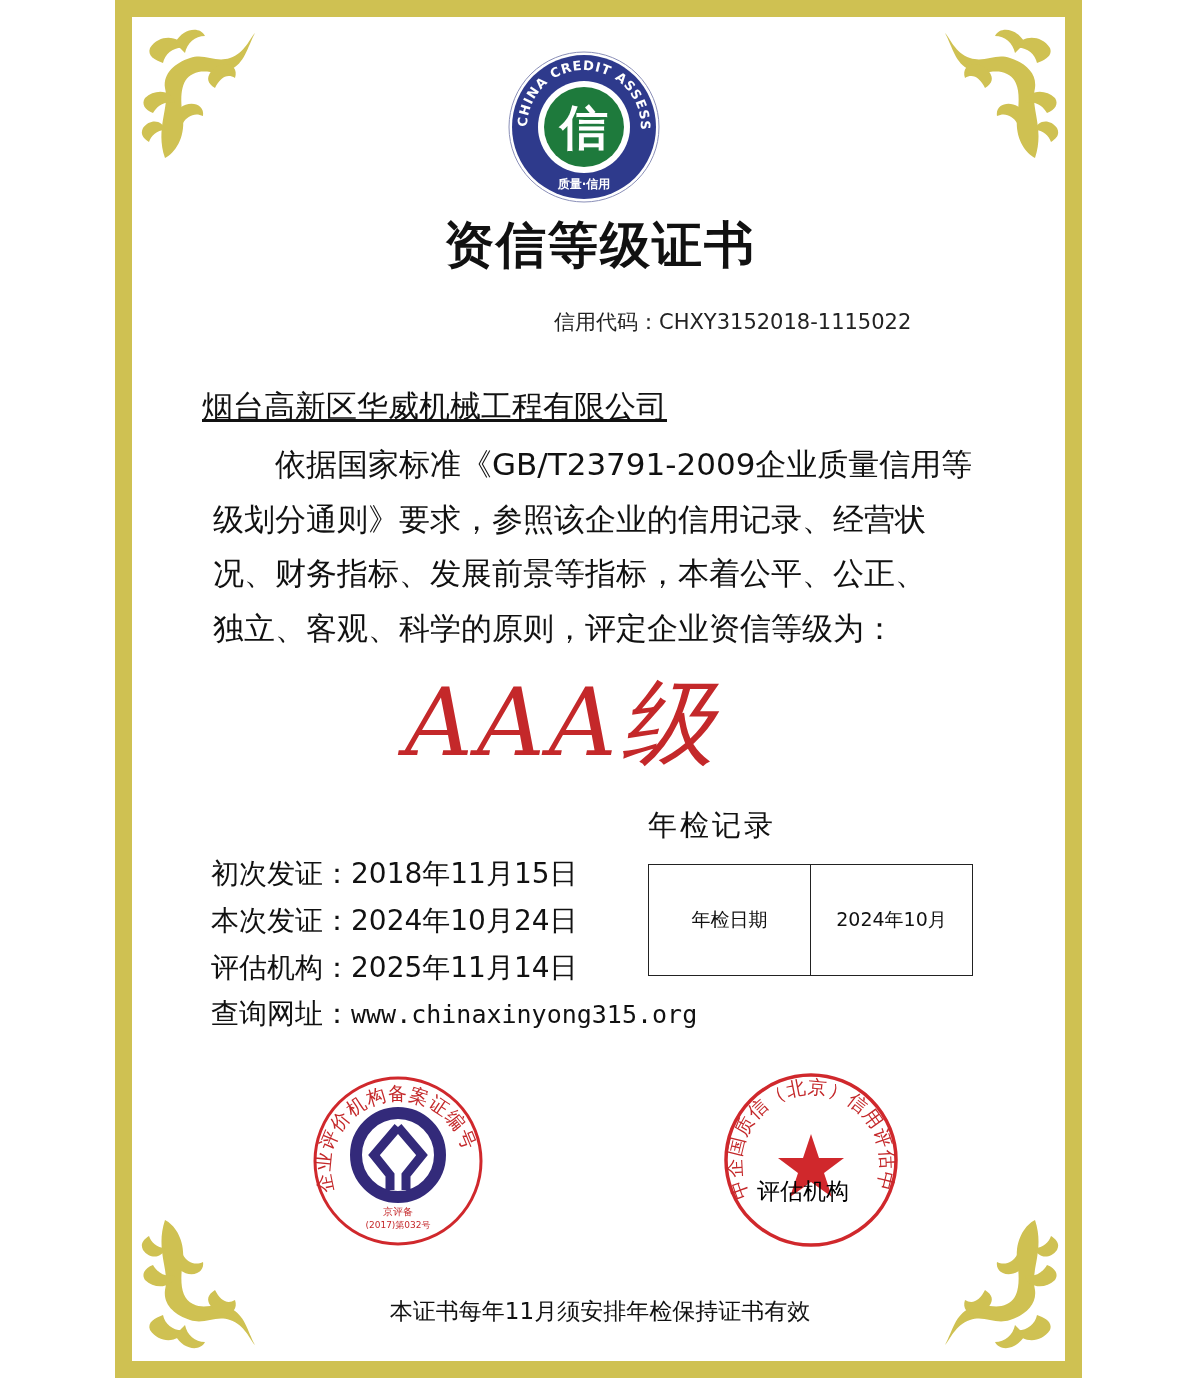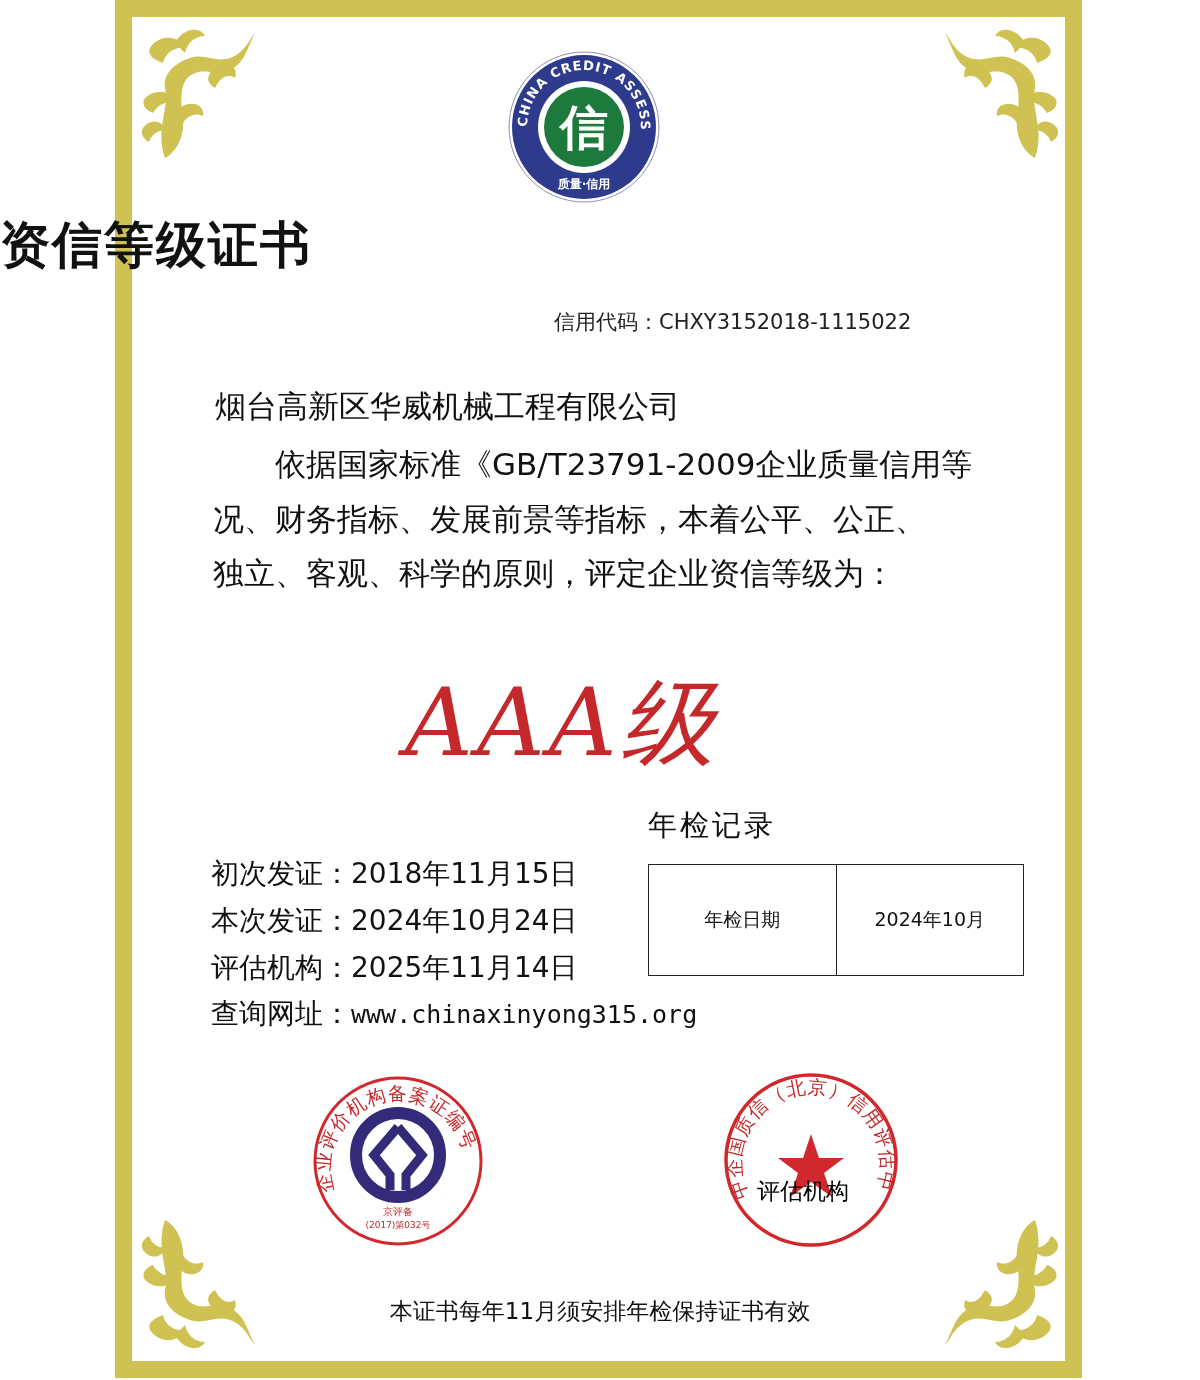--- a/index.html
+++ b/index.html
@@ -5,31 +5,31 @@
   html,body{margin:0;padding:0;background:#ffffff;}
   body{width:1200px;height:1380px;position:relative;overflow:hidden;font-family:"DejaVu Sans","Liberation Sans",sans-serif;color:#111;}
   .frame{position:absolute;left:115px;top:0;width:967px;height:1378px;box-sizing:border-box;border:17px solid #cfc152;background:#fff;}
   .corner{position:absolute;width:130px;height:150px;}
   .corner svg{width:100%;height:100%;}
   .c-tl{left:135px;top:18px;}
   .c-tr{right:135px;top:18px;transform:scaleX(-1);}
   .c-bl{left:135px;bottom:20px;transform:scaleY(-1);}
   .c-br{right:135px;bottom:20px;transform:scale(-1,-1);}
   .logo{position:absolute;left:507px;top:50px;width:154px;height:154px;}
-  .title{position:absolute;left:0;width:1200px;top:212px;font-size:50px;font-weight:bold;letter-spacing:2px;color:#111;}
+  .title{position:absolute;left:0;width:1200px;top:212px;text-align:center;font-size:50px;font-weight:bold;letter-spacing:2px;color:#111;}
   .code{position:absolute;left:554px;top:308px;font-size:21px;color:#222;}
-  .company{position:absolute;left:215px;top:386px;font-size:31px;}
+  .company{position:absolute;left:202px;top:386px;font-size:31px;text-decoration:underline;}
   .body-text{position:absolute;left:213px;top:437px;width:780px;font-size:31px;line-height:54.5px;}
   .body-text .indent{display:inline-block;width:62px;}
   .grade{position:absolute;left:405px;top:660px;font-size:94px;color:#c4282a;font-family:"DejaVu Serif","Liberation Serif",serif;letter-spacing:4px;font-style:italic;}
   .record-title{position:absolute;left:648px;top:806px;font-size:29px;letter-spacing:3px;}
   .dates{position:absolute;left:211px;top:850px;font-size:28px;line-height:47px;}
   .url{position:absolute;left:211px;top:995px;font-size:28px;}
   .url .mono{font-family:"DejaVu Sans Mono","Liberation Mono",monospace;font-size:25px;}
-  .rtable{position:absolute;left:648px;top:864px;width:376px;height:112px;border:1.5px solid #222;display:flex;box-sizing:border-box;}
+  .rtable{position:absolute;left:648px;top:864px;width:325px;height:112px;border:1.5px solid #222;display:flex;box-sizing:border-box;}
   .rtable .cell{flex:1;display:flex;align-items:center;justify-content:center;font-size:19px;}
   .rtable .cell+.cell{border-left:1.5px solid #222;}
   .seal{position:absolute;}
   .seal-left{left:312px;top:1075px;width:172px;height:172px;}
   .seal-right{left:723px;top:1072px;width:176px;height:176px;}
   .seal-label{position:absolute;left:757px;top:1133px;font-size:23px;color:#000000;margin-top:43px;}
   .footer{position:absolute;left:0;width:1200px;top:1296px;text-align:center;font-size:23px;}
 </style>
 </head>
 <body>
@@ -106,20 +106,21 @@
   </svg>
 </div>
 
 <div class="title">资信等级证书</div>
 <div class="code">信用代码：CHXY3152018-1115022</div>
 
 <div class="company">烟台高新区华威机械工程有限公司</div>
 
 <div class="body-text">
   <div><span class="indent"></span><span>依据国家标准《GB/T23791-2009企业质量信用等</span></div>
+  <div>级划分通则》要求，参照该企业的信用记录、经营状</div>
   <div>况、财务指标、发展前景等指标，本着公平、公正、</div>
   <div>独立、客观、科学的原则，评定企业资信等级为：</div>
 </div>
 
 <div class="grade">AAA级</div>
 
 <div class="record-title">年检记录</div>
 <div class="rtable">
   <div class="cell">年检日期</div>
   <div class="cell">2024年10月</div>

